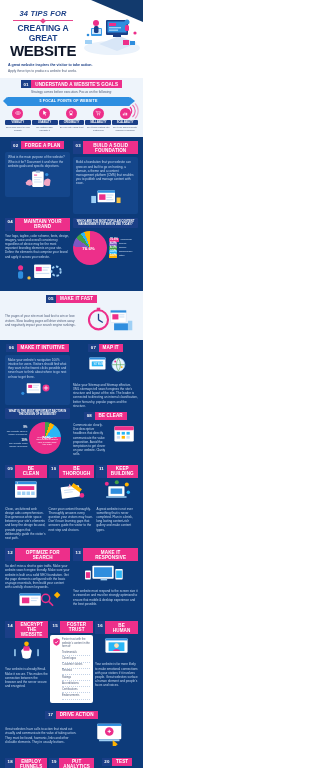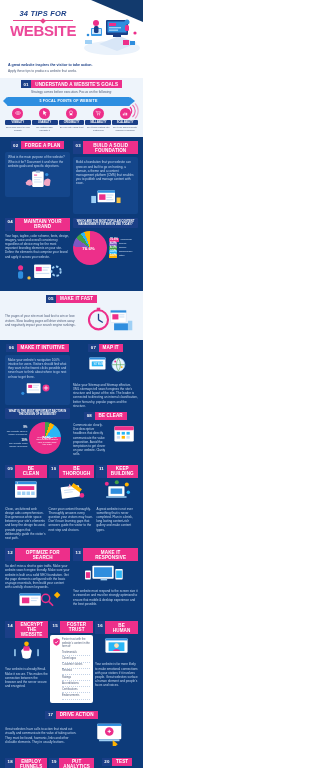--- a/index.html
+++ b/index.html
@@ -49,21 +49,21 @@
   .hdr-rule::after {
     content: ""; position: absolute; left: 50%; top: -1.5px;
     width: 4px; height: 4px; background: #e8458c;
     transform: translateX(-50%) rotate(45deg);
   }
   .hdr-l2 {
     font-size: 8.5px; font-weight: bold; color: #1b3f87;
     line-height: 10px; letter-spacing: -.1px;
   }
   .hdr-l3 {
-    font-size: 15px; font-weight: bold; color: #ec4899;
+    font-size: 15px; font-weight: bold; color: #0f172a;
     line-height: 15px; letter-spacing: -.3px;
   }
 
   
   .intro {
     background: #ffffff;
     padding: 3px 8px 5px 8px;
   }
   .intro-b { font-size: 3.6px; font-weight: bold; color: #1b3f87; line-height: 5px; }
   .intro-s { font-size: 3.2px; color: #51607d; line-height: 4.4px; margin-top: 1px; }
@@ -195,20 +195,21 @@
       <rect x="46" y="15" width="4" height="6" rx="1.5" fill="#ed2f8a"></rect>
       <rect x="44" y="30" width="6" height="5" fill="#ed2f8a"></rect>
       <rect x="51" y="31" width="5" height="4" fill="#2f8ede"></rect>
       <rect x="6" y="30" width="7" height="4" fill="#9fd0f5"></rect>
       <circle cx="56" cy="23" r="1.6" fill="#ed2f8a"></circle>
       <circle cx="9" cy="25" r="1.3" fill="#2f8ede"></circle>
     </svg>
     <div class="hdr-text">
       <div class="hdr-l1">34 TIPS FOR</div>
       <div class="hdr-rule"></div>
+      <div class="hdr-l2">CREATING A GREAT</div>
       <div class="hdr-l3">WEBSITE</div>
     </div>
   </div>
 
   <div class="intro">
     <div class="intro-b">A great website inspires the visitor to take action.</div>
     <div class="intro-s">Apply these tips to produce a website that works.</div>
   </div>
 
   <div class="focal-wrap">

